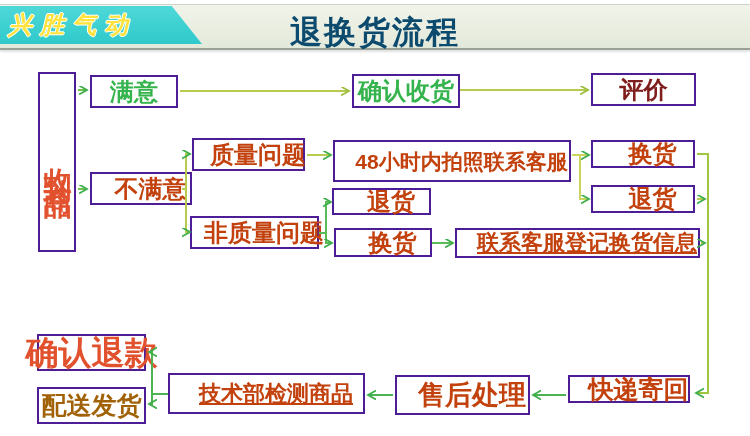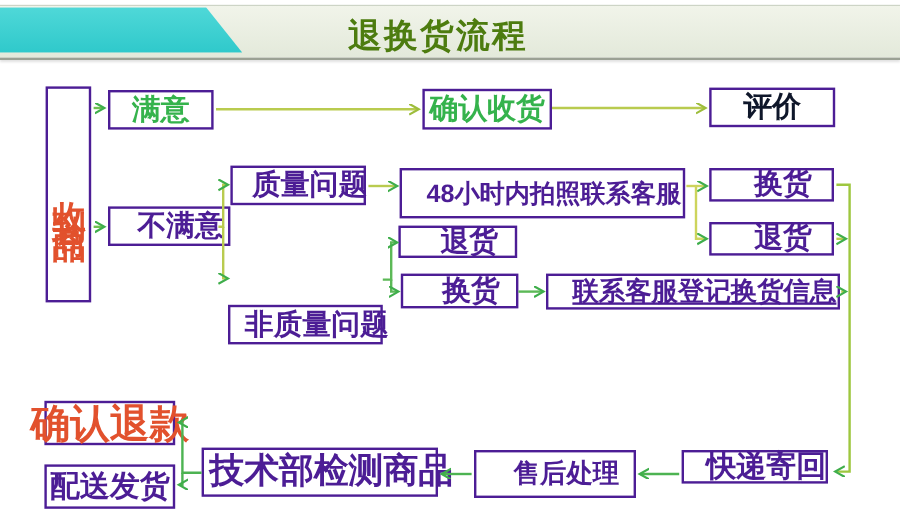--- a/index.html
+++ b/index.html
@@ -28,67 +28,68 @@
     color:#ffe23c;letter-spacing:8px;line-height:22px;
     text-shadow:-1px 0 #fff,1px 0 #fff,0 -1px #fff,0 1px #fff;
     white-space:nowrap;
   }
   .logo-py{
     font-size:12px;font-weight:bold;color:#ffffff;
     letter-spacing:3px;line-height:13px;white-space:nowrap;
   }
   .page-title{
     position:absolute;left:290px;top:11px;
-    font-size:28px;font-weight:bold;color:#4d7c0f;
+    font-size:32px;font-weight:bold;color:#0c4a6e;
     letter-spacing:2px;white-space:nowrap;
   }
   
   .node{
     position:absolute;background:#fff;
     border:2px solid #4c1d95;box-sizing:border-box;
     display:flex;align-items:center;justify-content:center;
     font-weight:bold;font-size:24px;white-space:nowrap;
     line-height:1;
   }
   .vtext{
     writing-mode:vertical-rl;text-orientation:upright;
     letter-spacing:8px;font-size:28px;
   }
   .t-red{color:#e2512d;}
   .t-green{color:#35b34c;}
-  .t-yg{color:#0f172a;}
-  .t-orange{color:#4c1d95;padding-left:19px;}
-  .t-ltgreen{color:#4c1d95;}
+  .t-yg{color:#7f1d1d;}
+  .t-orange{color:#c2410c;padding-left:19px;}
+  .t-ltgreen{color:#a16207;}
   .wires{position:absolute;left:0;top:0;pointer-events:none;}
 </style>
 </head>
 <body>
 
 <div class="header-band"></div>
 <div class="logo-plate">
+  <div class="logo-cn">兴胜气动</div>
 </div>
 <div class="page-title">退换货流程</div>
 
 <div class="node vtext t-red" style="left:38px;top:72px;width:38px;height:180px;">收到商品</div>
 <div class="node t-green" style="left:90px;top:75px;width:88px;height:33px;">满意</div>
 <div class="node t-green" style="left:352px;top:74px;width:108px;height:34px;">确认收货</div>
 <div class="node t-yg" style="left:591px;top:73px;width:105px;height:33px;">评价</div>
 <div class="node t-orange" style="left:90px;top:172px;width:102px;height:33px;">不满意</div>
 <div class="node t-orange" style="left:192px;top:138px;width:113px;height:33px;">质量问题</div>
 <div class="node t-orange" style="left:333px;top:140px;width:238px;height:42px;font-size:21px;">48小时内拍照联系客服</div>
 <div class="node t-orange" style="left:591px;top:140px;width:104px;height:28px;">换货</div>
 <div class="node t-orange" style="left:591px;top:185px;width:104px;height:28px;">退货</div>
-<div class="node t-orange" style="left:190px;top:216px;width:129px;height:33px;margin-top:38px;">非质量问题</div>
+<div class="node t-orange" style="left:190px;top:216px;width:129px;height:33px;">非质量问题</div>
 <div class="node t-orange" style="left:332px;top:188px;width:99px;height:27px;">退货</div>
 <div class="node t-orange" style="left:334px;top:228px;width:98px;height:29px;">换货</div>
 <div class="node t-orange" style="left:455px;top:228px;width:245px;height:30px;font-size:22px;text-decoration:underline;">联系客服登记换货信息</div>
 <div class="node t-red" style="left:37px;top:334px;width:109px;height:37px;font-size:33px;">确认退款</div>
 <div class="node t-ltgreen" style="left:37px;top:387px;width:109px;height:37px;font-size:25px;">配送发货</div>
-<div class="node t-orange" style="left:168px;top:373px;width:197px;height:41px;font-size:29px;">技术部检测商品</div>
-<div class="node t-orange" style="left:395px;top:375px;width:135px;height:40px;font-size:22px;">售后处理</div>
+<div class="node t-orange" style="left:168px;top:373px;width:197px;height:41px;font-size:22px;text-decoration:underline;">技术部检测商品</div>
+<div class="node t-orange" style="left:395px;top:375px;width:135px;height:40px;font-size:27px;">售后处理</div>
 <div class="node t-orange" style="left:568px;top:375px;width:122px;height:28px;font-size:25px;">快递寄回</div>
 
 <svg class="wires" width="750" height="436" viewBox="0 0 750 436">
   <defs>
     <marker id="ah-g" markerWidth="12" markerHeight="12" refX="7" refY="4.5" orient="auto" markerUnits="userSpaceOnUse">
       <path d="M0,0 L8,4.5 L0,9" fill="none" stroke="#3fae4b" stroke-width="1.8"></path>
     </marker>
     <marker id="ah-yg" markerWidth="12" markerHeight="12" refX="7" refY="4.5" orient="auto" markerUnits="userSpaceOnUse">
       <path d="M0,0 L8,4.5 L0,9" fill="none" stroke="#9dbd3c" stroke-width="1.8"></path>
     </marker>

